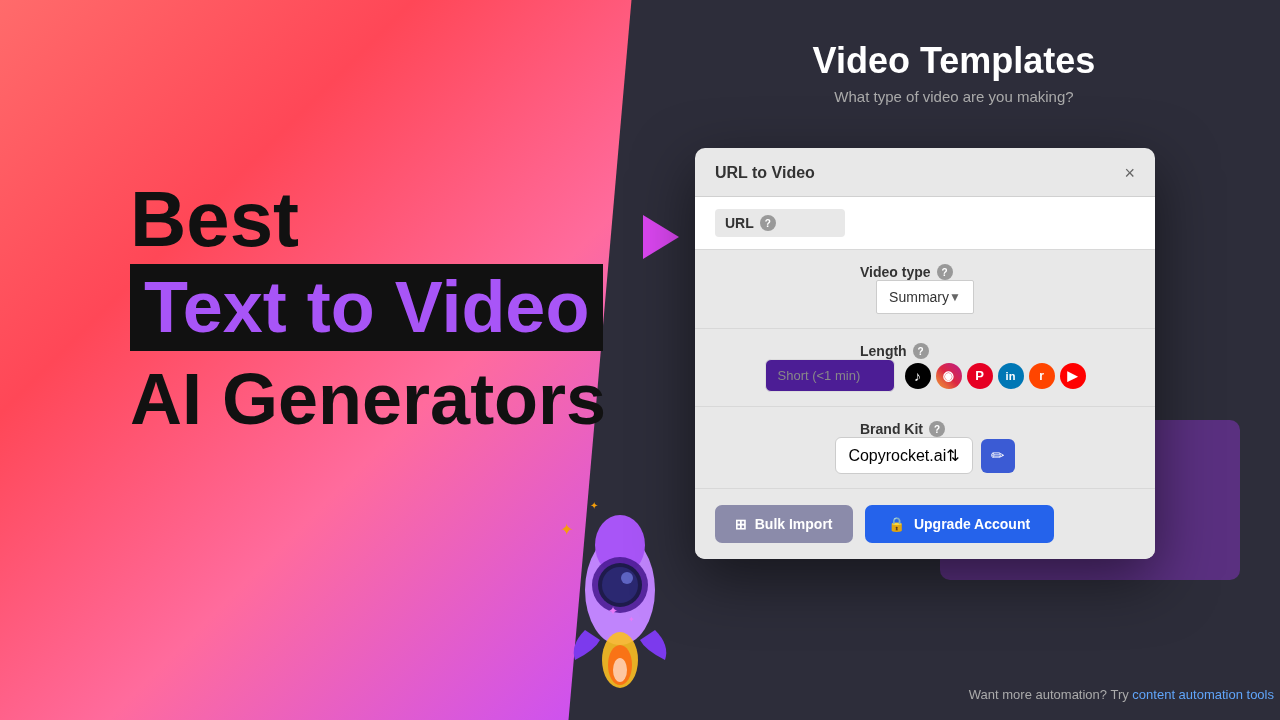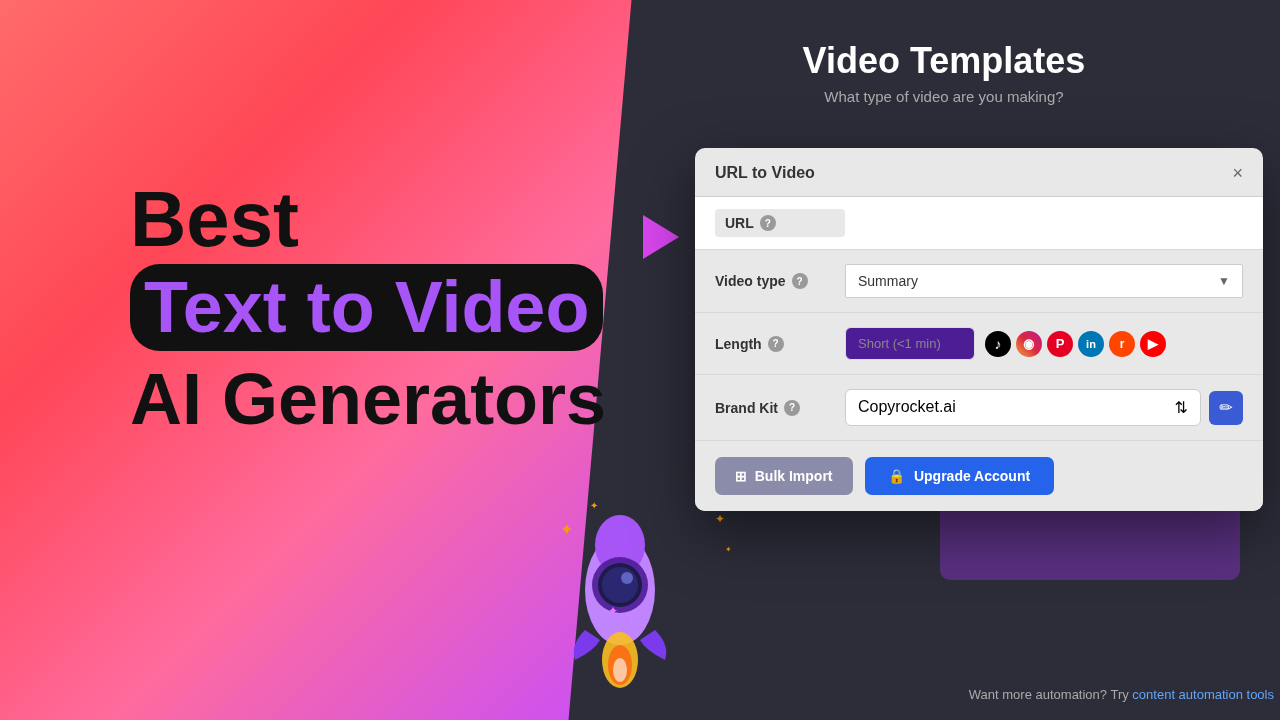--- a/index.html
+++ b/index.html
@@ -59,21 +59,20 @@
       color: #111;
       line-height: 1;
       display: block;
     }
 
     .hero-ttv-wrapper {
       display: inline-block;
       background: #111;
       padding: 4px 14px;
       margin: 6px 0;
-      border-radius: 30px;
     }
 
     .hero-ttv {
       font-size: 72px;
       font-weight: 900;
       color: #a855f7;
       line-height: 1.1;
       display: block;
     }
 
@@ -113,21 +112,21 @@
     .sparkle {
       position: absolute;
       z-index: 20;
       color: #f59e0b;
       font-size: 16px;
     }
 
     
     .video-templates-section {
       position: absolute;
-      right: 16px;
+      right: 6px;
       top: 0;
       width: 640px;
       padding: 40px 30px 20px;
       z-index: 5;
     }
 
     .vt-title {
       font-size: 36px;
       font-weight: 800;
       color: #fff;
@@ -141,21 +140,21 @@
       text-align: center;
       margin-top: 6px;
       display: block;
     }
 
     
     .modal {
       position: absolute;
       left: 695px;
       top: 148px;
-      width: 568px;
+      width: 460px;
       background: #e8e8e8;
       border-radius: 10px;
       padding: 0;
       z-index: 30;
       box-shadow: 0 20px 60px rgba(0,0,0,0.5);
     }
 
     .modal-header {
       display: flex;
       align-items: center;
@@ -179,20 +178,21 @@
       line-height: 1;
     }
 
     
     .form-row {
       display: flex;
       align-items: center;
       padding: 14px 20px;
       border-bottom: 1px solid #d8d8d8;
       background: #e8e8e8;
+      flex-direction: column;
     }
 
     .form-label {
       font-size: 14px;
       font-weight: 600;
       color: #333;
       width: 130px;
       flex-shrink: 0;
       display: flex;
       align-items: center;
@@ -305,21 +305,21 @@
     .brand-select {
       flex: 1;
       display: flex;
       align-items: center;
       gap: 8px;
     }
 
     .brand-dropdown {
       flex: 1;
       display: flex;
-      align-items: flex-start;
+      align-items: center;
       justify-content: space-between;
       background: #fff;
       border: 1px solid #ccc;
       border-radius: 6px;
       padding: 8px 12px;
       cursor: pointer;
     }
 
     .brand-edit-btn {
       width: 34px;

